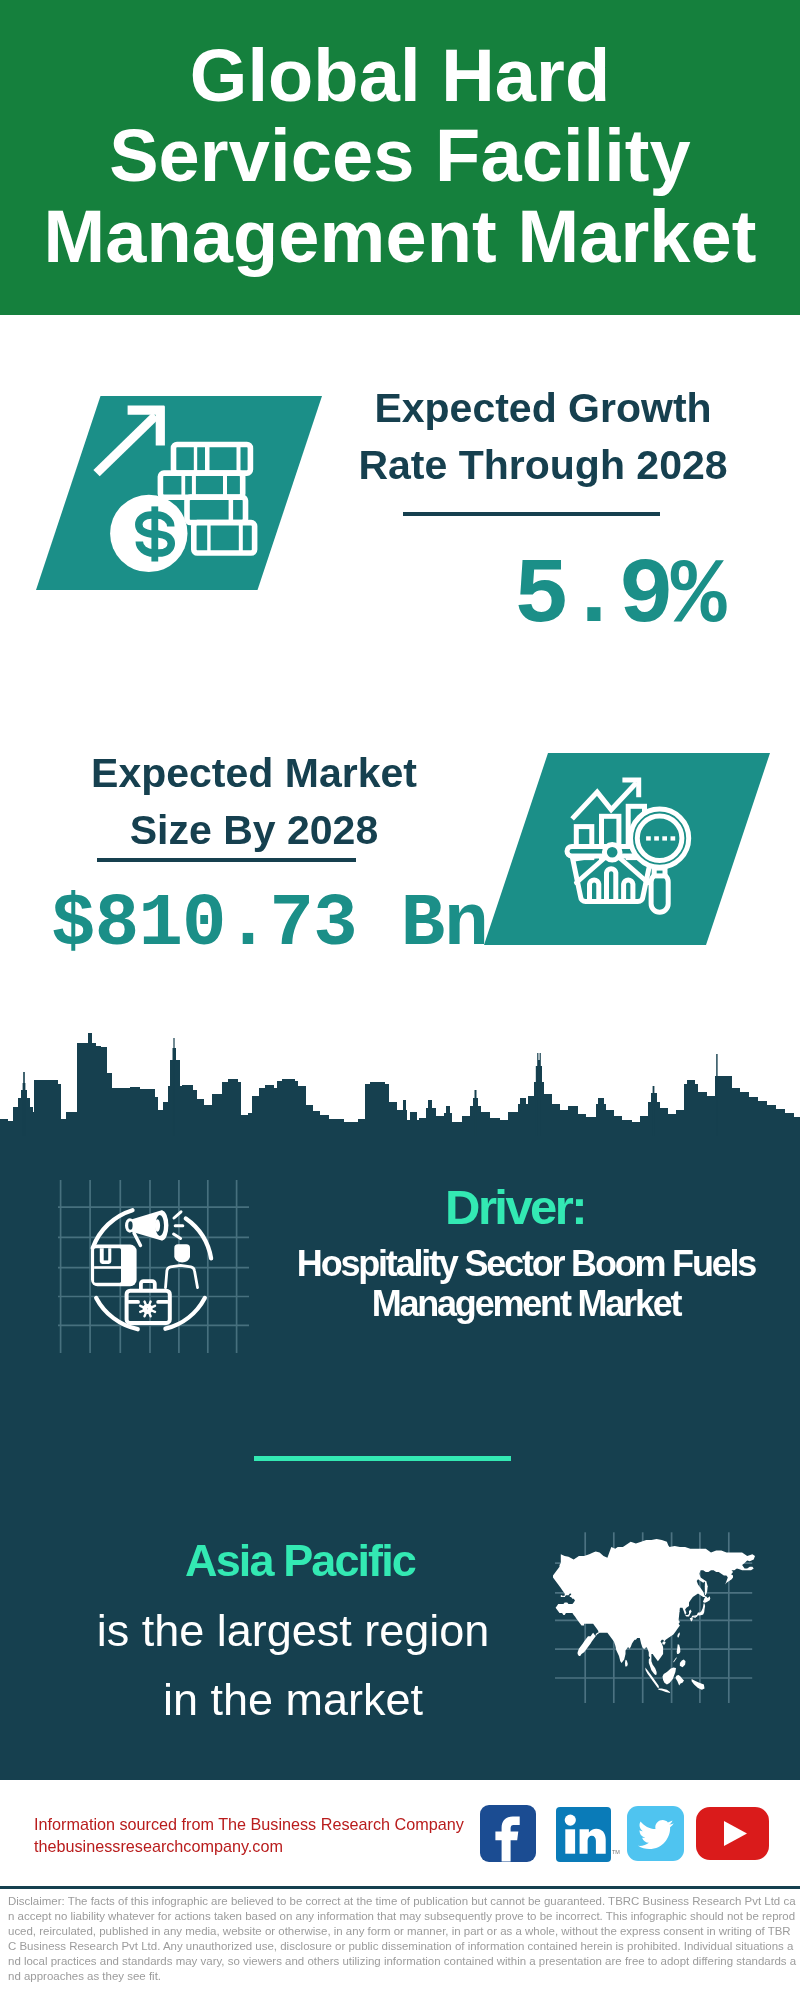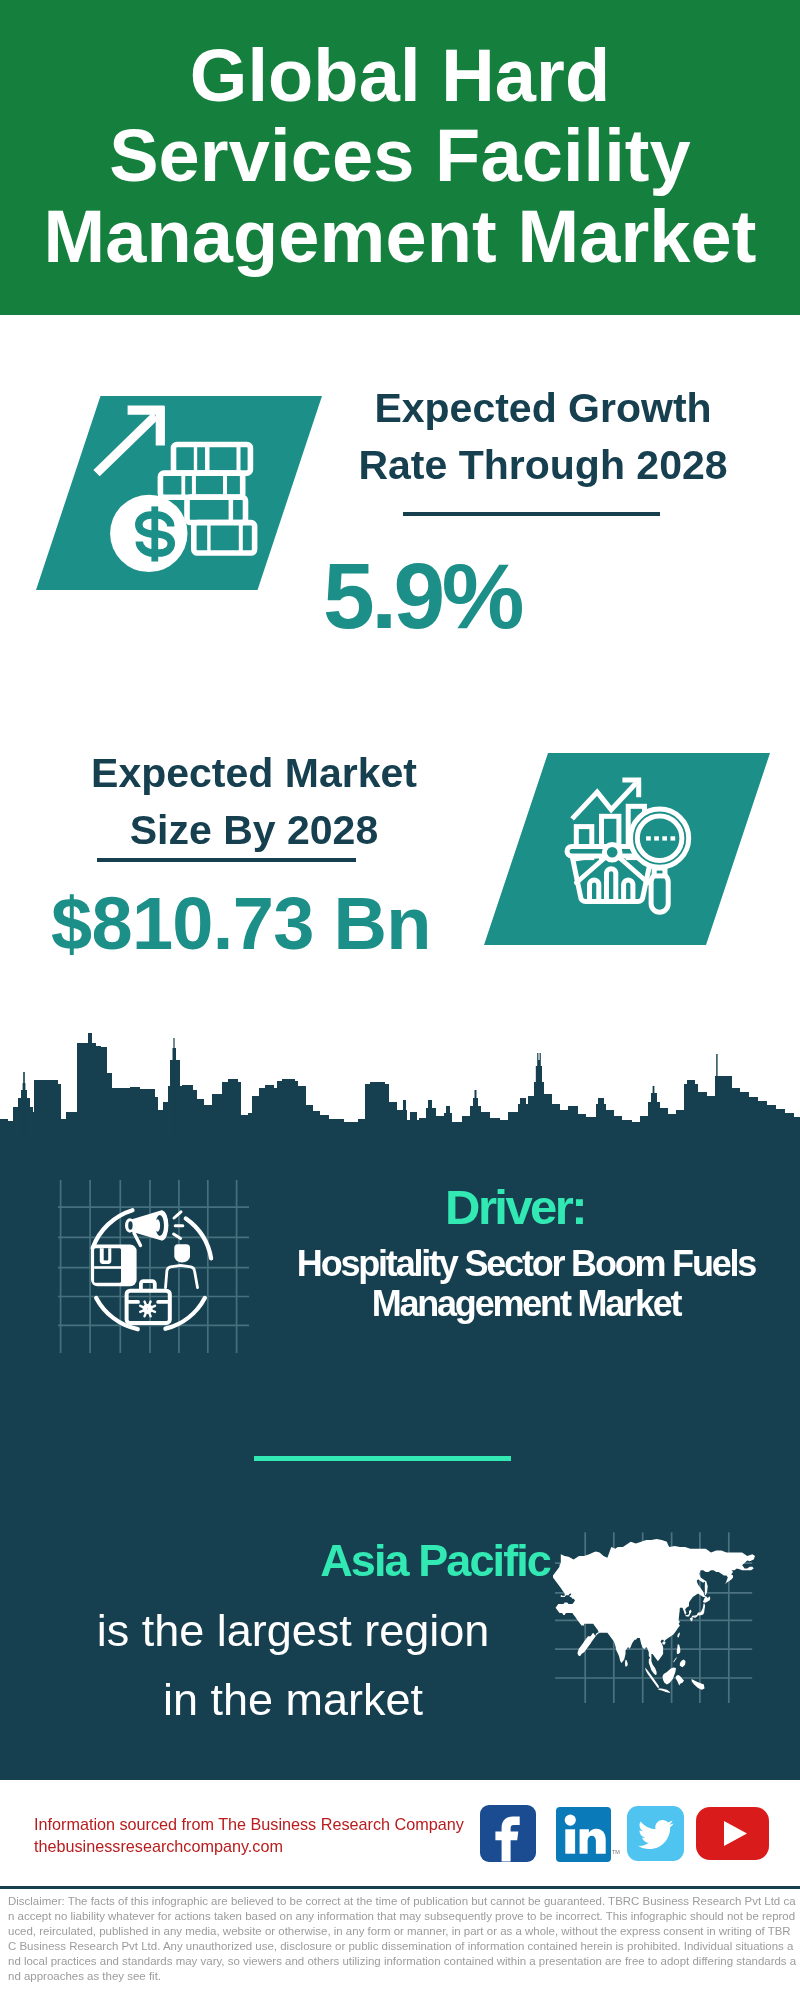--- a/index.html
+++ b/index.html
@@ -9,21 +9,21 @@
   .hdr{position:absolute;left:0;top:0;width:800px;height:315px;background:#15803d;}
   .hdr-title{position:absolute;left:0;top:36px;width:800px;color:#fff;font-size:74px;font-weight:bold;
        letter-spacing:0.1px;text-align:center;line-height:80.4px;}
   .hdr-title span{display:block;}
 
   .par{position:absolute;background:#1B8F88;}
 
   .lbl{position:absolute;color:#16404F;font-weight:bold;font-size:41px;line-height:57px;text-align:center;}
   .lbl span{display:block;}
   .rule{position:absolute;background:#16404F;height:4px;}
-  .val{position:absolute;font-weight:bold;color:#1B8F88;white-space:nowrap;text-align:left;}
+  .val{position:absolute;font-weight:bold;color:#1B8F88;white-space:nowrap;text-align:right;font-family:Liberation Mono, monospace;}
 
   .dark{position:absolute;left:0;width:800px;background:#16404F;}
 
   .drv-title{position:absolute;color:#33E9B3;font-weight:bold;font-size:49px;letter-spacing:-2.6px;text-align:center;}
   .drv-text{position:absolute;color:#ffffff;font-weight:bold;font-size:36px;letter-spacing:-2.2px;line-height:40.2px;text-align:center;}
   .drv-text span{display:block;}
   .teal-rule{position:absolute;background:#33E9B3;height:5px;}
 
   .reg-name{position:absolute;color:#33E9B3;font-weight:bold;font-size:45px;letter-spacing:-1.9px;text-align:center;}
   .reg-sub{position:absolute;color:#ffffff;font-size:45px;letter-spacing:0px;line-height:50.2px;text-align:center;}
@@ -284,21 +284,21 @@
   </div>
 
   <div class="drv-title" style="left:265px;top:1179px;width:500px;">Driver:</div>
   <div class="drv-text" style="left:276px;top:1244px;width:500px;">
     <span>Hospitality Sector Boom Fuels</span>
     <span>Management Market</span>
   </div>
 
   <div class="teal-rule" style="left:254px;top:1456px;width:257px;"></div>
 
-  <div class="reg-name" style="left:50px;top:1535px;width:500px;text-align:right;">Asia Pacific</div>
+  <div class="reg-name" style="left:50px;top:1535px;width:500px;">Asia Pacific</div>
   <div class="reg-sub" style="left:43px;top:1587px;width:500px;">
     <span>is the largest region</span>
     <span>in the market</span>
   </div>
 
   <div style="position:absolute;left:545px;top:1518px;width:210px;height:180px;">
     <svg viewBox="0 0 220 185" width="220" height="185" xmlns="http://www.w3.org/2000/svg">
         <line x1="40.2" y1="14.3" x2="40.2" y2="188.9" stroke="#4C7281" stroke-width="1.7"></line>
         <line x1="68.8" y1="14.3" x2="68.8" y2="188.9" stroke="#4C7281" stroke-width="1.7"></line>
         <line x1="97.7" y1="14.3" x2="97.7" y2="188.9" stroke="#4C7281" stroke-width="1.7"></line>

